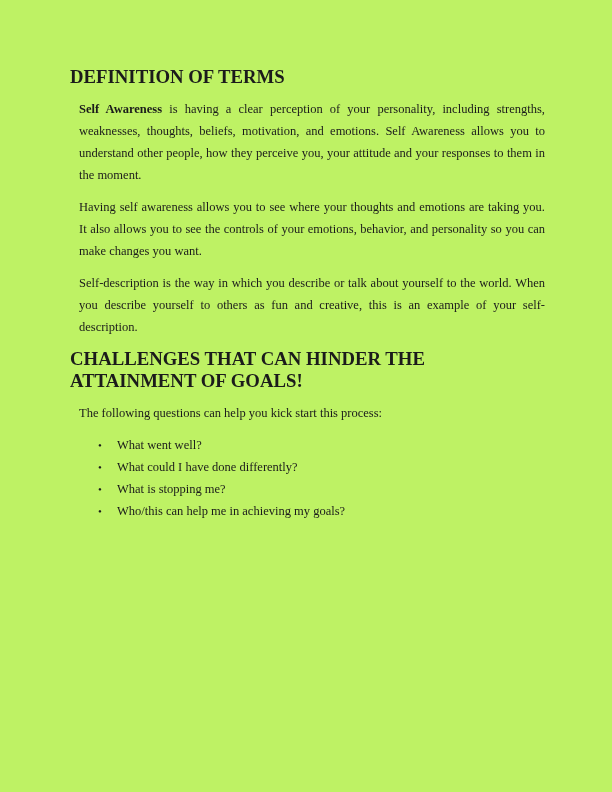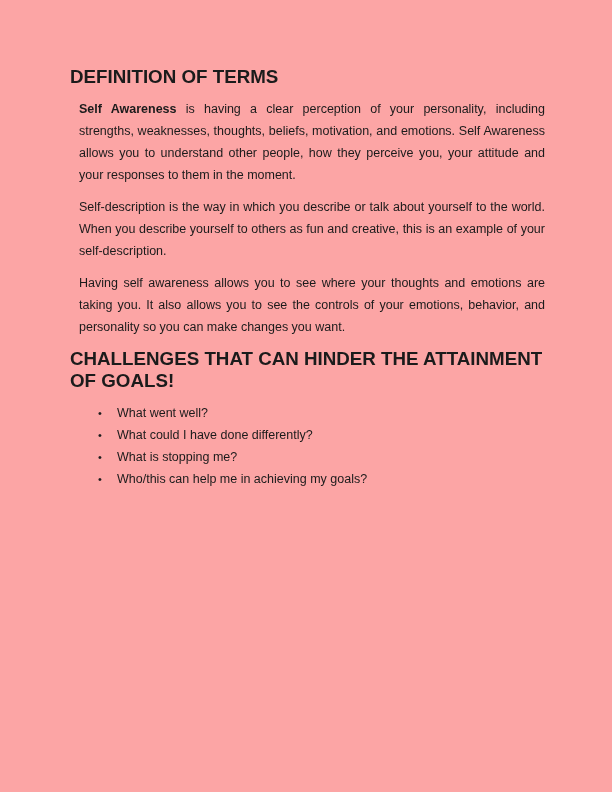--- a/index.html
+++ b/index.html
@@ -6,23 +6,23 @@
     margin: 0;
     padding: 0;
     background: #ffffff;
   }
   .page {
     position: relative;
     width: 612px;
     height: 792px;
     box-sizing: border-box;
     padding: 66px 67px 0 70px;
-    background: #fca5a5;
+    background: #bef264;
     color: #1b1b1b;
-    font-family: Liberation Sans, sans-serif;
+    font-family: Liberation Serif, serif;
     font-size: 12.5px;
     line-height: 22px;
     overflow: hidden;
   }
   .heading {
     font-weight: bold;
     margin: 0 0 10px 0;
     text-align: left;
   }
   .para {
@@ -54,27 +54,28 @@
 
 <div class="page">
 
   <h2 class="heading">DEFINITION OF TERMS</h2>
 
   <p class="para"><span class="lead">Self Awareness</span><span> is having a clear perception of your personality, including strengths, weaknesses, thoughts, beliefs, motivation, and emotions. Self Awareness allows you to understand other people, how they perceive you, your attitude and your responses to them in the moment.</span></p>
 
 
 
 
+  <p class="para">Having self awareness allows you to see where your thoughts and emotions are taking you. It also allows you to see the controls of your emotions, behavior, and personality so you can make changes you want.</p>
+
   <p class="para">Self-description is the way in which you describe or talk about yourself to the world. When you describe yourself to others as fun and creative, this is an example of your self-description.</p>
-
-  <p class="para">Having self awareness allows you to see where your thoughts and emotions are taking you. It also allows you to see the controls of your emotions, behavior, and personality so you can make changes you want.</p>
 
   <h2 class="heading">CHALLENGES THAT CAN HINDER THE ATTAINMENT OF GOALS!</h2>
 
 
+  <p class="para">The following questions can help you kick start this process:</p>
 
   <ul class="bullets">
     <li><span class="bullet-marker">•</span><span>What went well?</span></li>
     <li><span class="bullet-marker">•</span><span>What could I have done differently?</span></li>
     <li><span class="bullet-marker">•</span><span>What is stopping me?</span></li>
     <li><span class="bullet-marker">•</span><span>Who/this can help me in achieving my goals?</span></li>
   </ul>
 
 </div>
 

